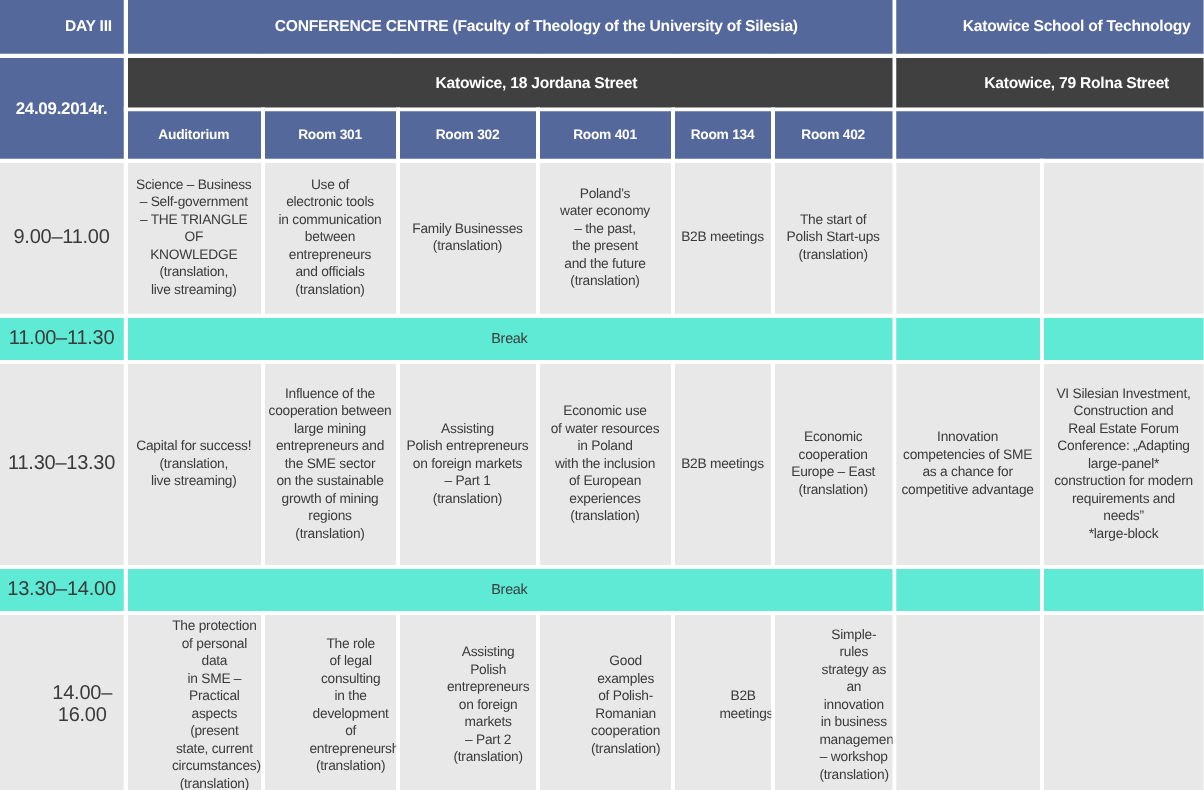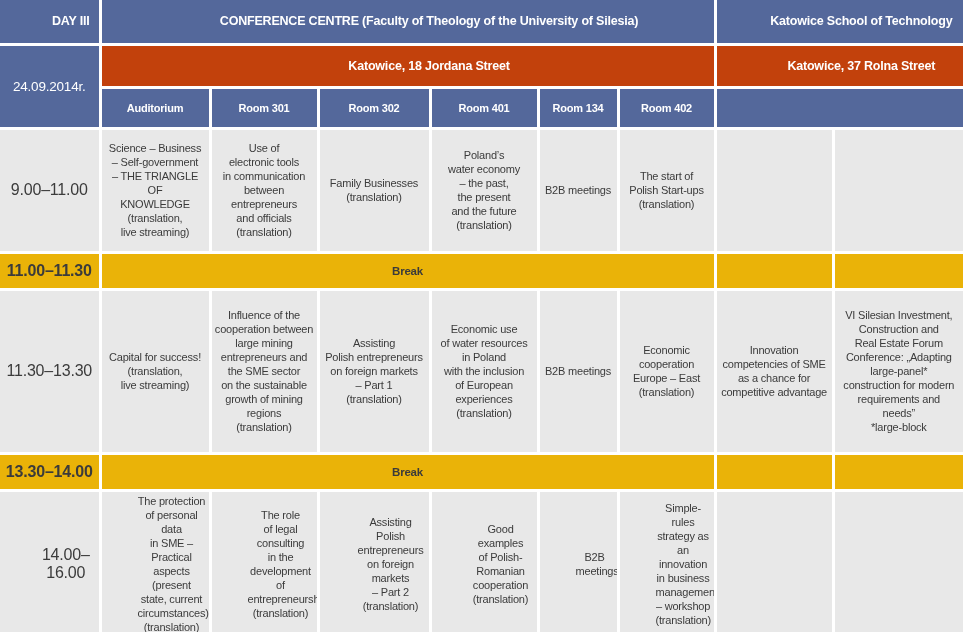--- a/index.html
+++ b/index.html
@@ -34,35 +34,35 @@
   tr.r-head   { height: 44px; }
   tr.r-addr   { height: 43px; }
   tr.r-rooms  { height: 41px; }
   tr.r-sess1  { height: 124px; }
   tr.r-break  { height: 37px; }
   tr.r-sess2  { height: 164px; }
   
 
   
   .blue   { background: #54689B; }
-  .orange { background: #c2410c; }
+  .orange { background: #404040; }
   .gray   { background: #E8E8E8; }
-  .lblue  { background: #eab308; font-weight: bold; }
+  .lblue  { background: #5eead4; }
 
   
   .head-txt {
     color: #ffffff;
     font-weight: bold;
     font-size: 12.5px;
     letter-spacing: -0.2px;
     padding-left: 46px;
   }
   .date-txt {
     color: #ffffff;
-    font-weight: normal;
+    font-weight: bold;
     font-size: 13.5px;
     letter-spacing: -0.2px;
   }
   .room-txt {
     color: #ffffff;
     font-weight: bold;
     font-size: 11px;
     letter-spacing: -0.2px;
     margin-top: 28px;
   }
@@ -103,21 +103,21 @@
   <tbody>
       <tr class="r-head">
     <td class="blue head-txt">DAY III</td>
     <td class="blue head-txt" colspan="6">CONFERENCE CENTRE (Faculty of Theology of the University of Silesia)</td>
     <td class="blue head-txt" colspan="2">Katowice School of Technology</td>
   </tr>
 
   <tr class="r-addr">
     <td class="blue date-txt" rowspan="2">24.09.2014r.</td>
     <td class="orange head-txt" colspan="6">Katowice, 18 Jordana Street</td>
-    <td class="orange head-txt" colspan="2">Katowice, 37 Rolna Street</td>
+    <td class="orange head-txt" colspan="2">Katowice, 79 Rolna Street</td>
   </tr>
 
   <tr class="r-rooms">
     <td class="blue room-txt">Auditorium</td>
     <td class="blue room-txt">Room 301</td>
     <td class="blue room-txt">Room 302</td>
     <td class="blue room-txt">Room 401</td>
     <td class="blue room-txt">Room 134</td>
     <td class="blue room-txt">Room 402</td>
     <td class="blue" colspan="2"></td>

